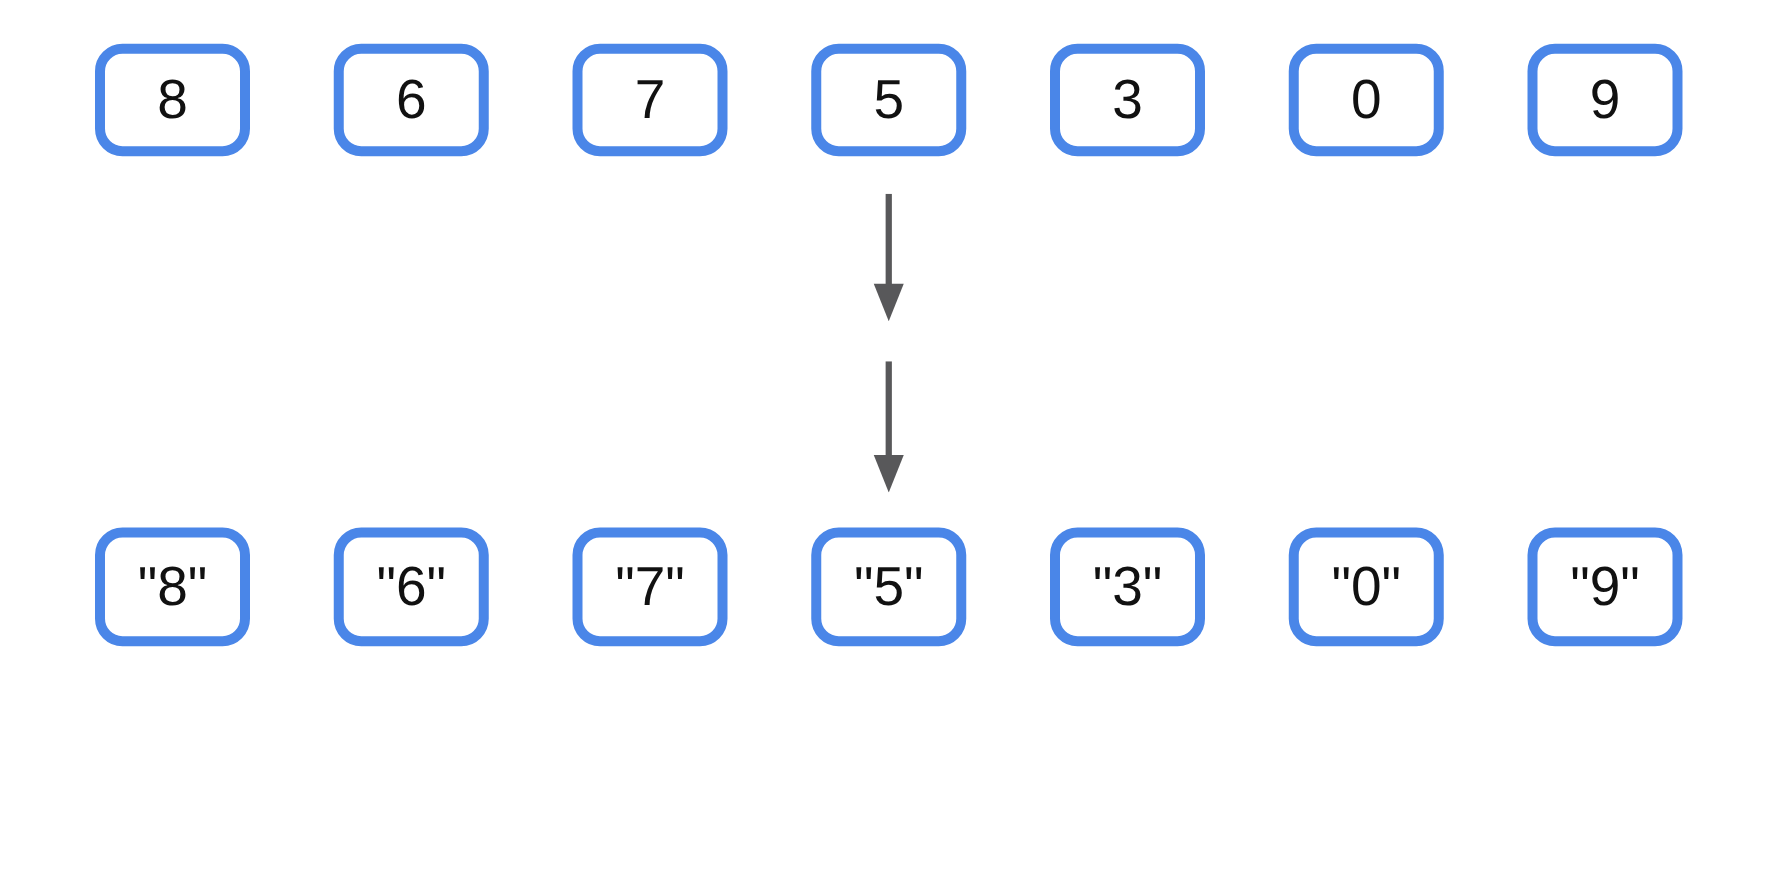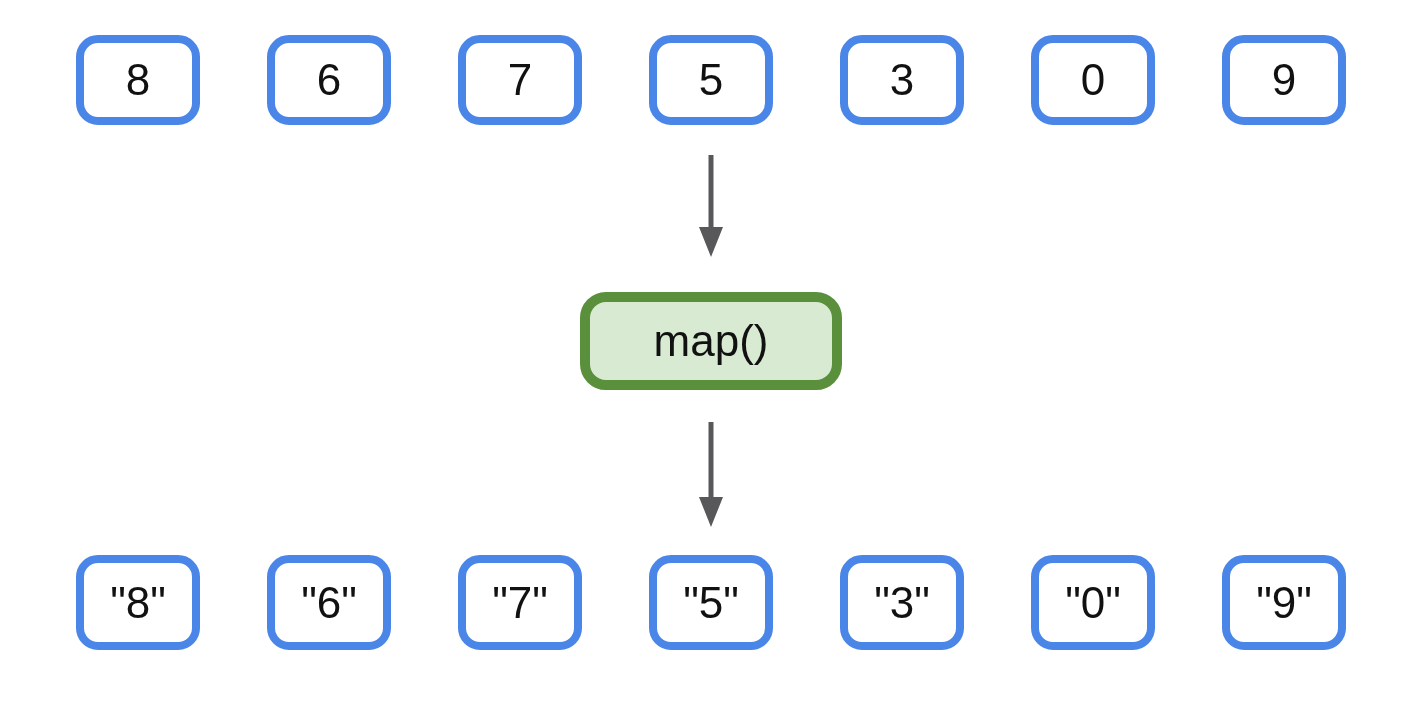--- a/index.html
+++ b/index.html
@@ -73,21 +73,20 @@
     <div class="cell">3</div>
     <div class="cell">0</div>
     <div class="cell">9</div>
   </div>
 
   <svg class="arrow arrow-top" width="30" height="102" viewBox="0 0 30 102" aria-hidden="true">
     <line x1="15" y1="0" x2="15" y2="74" stroke="currentColor" stroke-width="5"></line>
     <polygon points="3,72 27,72 15,102" fill="currentColor"></polygon>
   </svg>
 
-  <div class="map-box">map()</div>
 
   <svg class="arrow arrow-bottom" width="30" height="105" viewBox="0 0 30 105" aria-hidden="true">
     <line x1="15" y1="0" x2="15" y2="77" stroke="currentColor" stroke-width="5"></line>
     <polygon points="3,75 27,75 15,105" fill="currentColor"></polygon>
   </svg>
 
   <div class="row output-row">
     <div class="cell">"8"</div>
     <div class="cell">"6"</div>
     <div class="cell">"7"</div>

